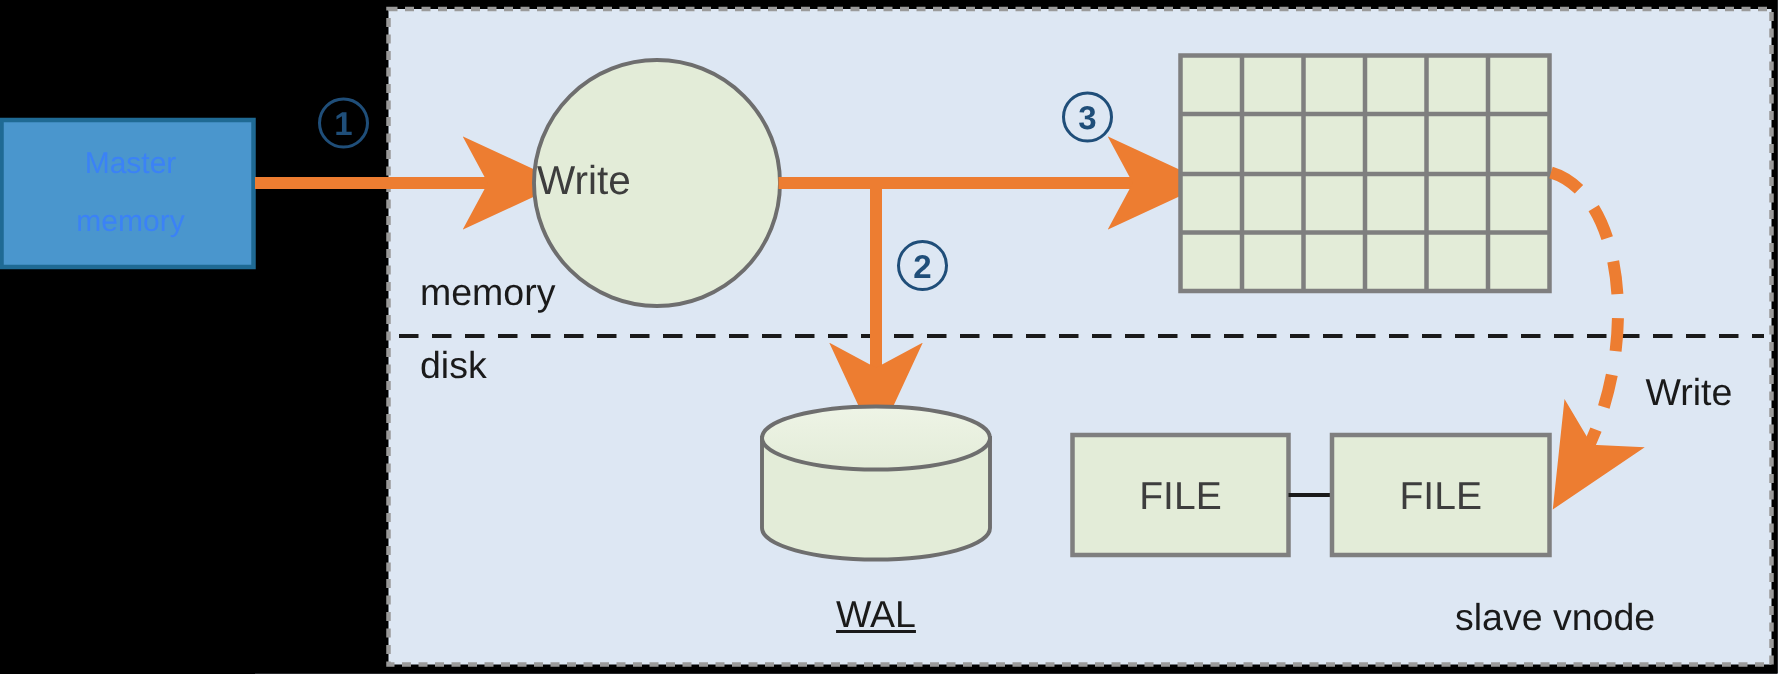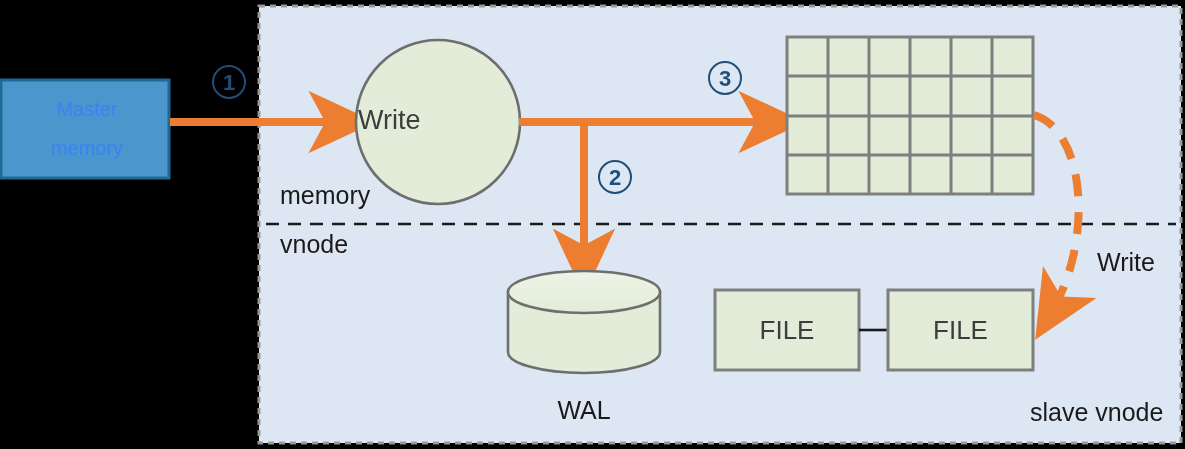--- a/index.html
+++ b/index.html
@@ -62,20 +62,21 @@
     font-size: 25px;
     color: #1a1a1a;
   }
   .lbl-wal {
     left: 484px;
     top: 398px;
     width: 200px;
     text-align: center;
     font-size: 25px;
     color: #1a1a1a;
+    text-decoration: underline;
   }
   .lbl-file1 {
     left: 715px;
     top: 317px;
     width: 144px;
     text-align: center;
     font-size: 26px;
     color: #3d3d3d;
   }
   .lbl-file2 {
@@ -86,21 +87,21 @@
     font-size: 26px;
     color: #3d3d3d;
   }
   .lbl-flush {
     left: 1097px;
     top: 250px;
     font-size: 25px;
     color: #1a1a1a;
   }
   .lbl-slave {
-    left: 1030px;
+    left: 970px;
     top: 400px;
     font-size: 25px;
     color: #1a1a1a;
   }
   .step-num {
     position: absolute;
     width: 34px;
     height: 34px;
     border: 2.5px solid #1f4e79;
     border-radius: 50%;
@@ -172,21 +173,21 @@
   </svg>
 
   <div class="lbl lbl-master">
     <div>Master</div>
     <div>memory</div>
   </div>
 
   <div class="lbl lbl-write">Write</div>
 
   <div class="lbl lbl-memory">memory</div>
-  <div class="lbl lbl-disk">vnode</div>
+  <div class="lbl lbl-disk">disk</div>
 
   <div class="lbl lbl-wal">WAL</div>
 
   <div class="lbl lbl-file1">FILE</div>
   <div class="lbl lbl-file2">FILE</div>
 
   <div class="lbl lbl-flush">Write</div>
   <div class="lbl lbl-slave">slave vnode</div>
 
   <div class="step-num step-1">1</div>

